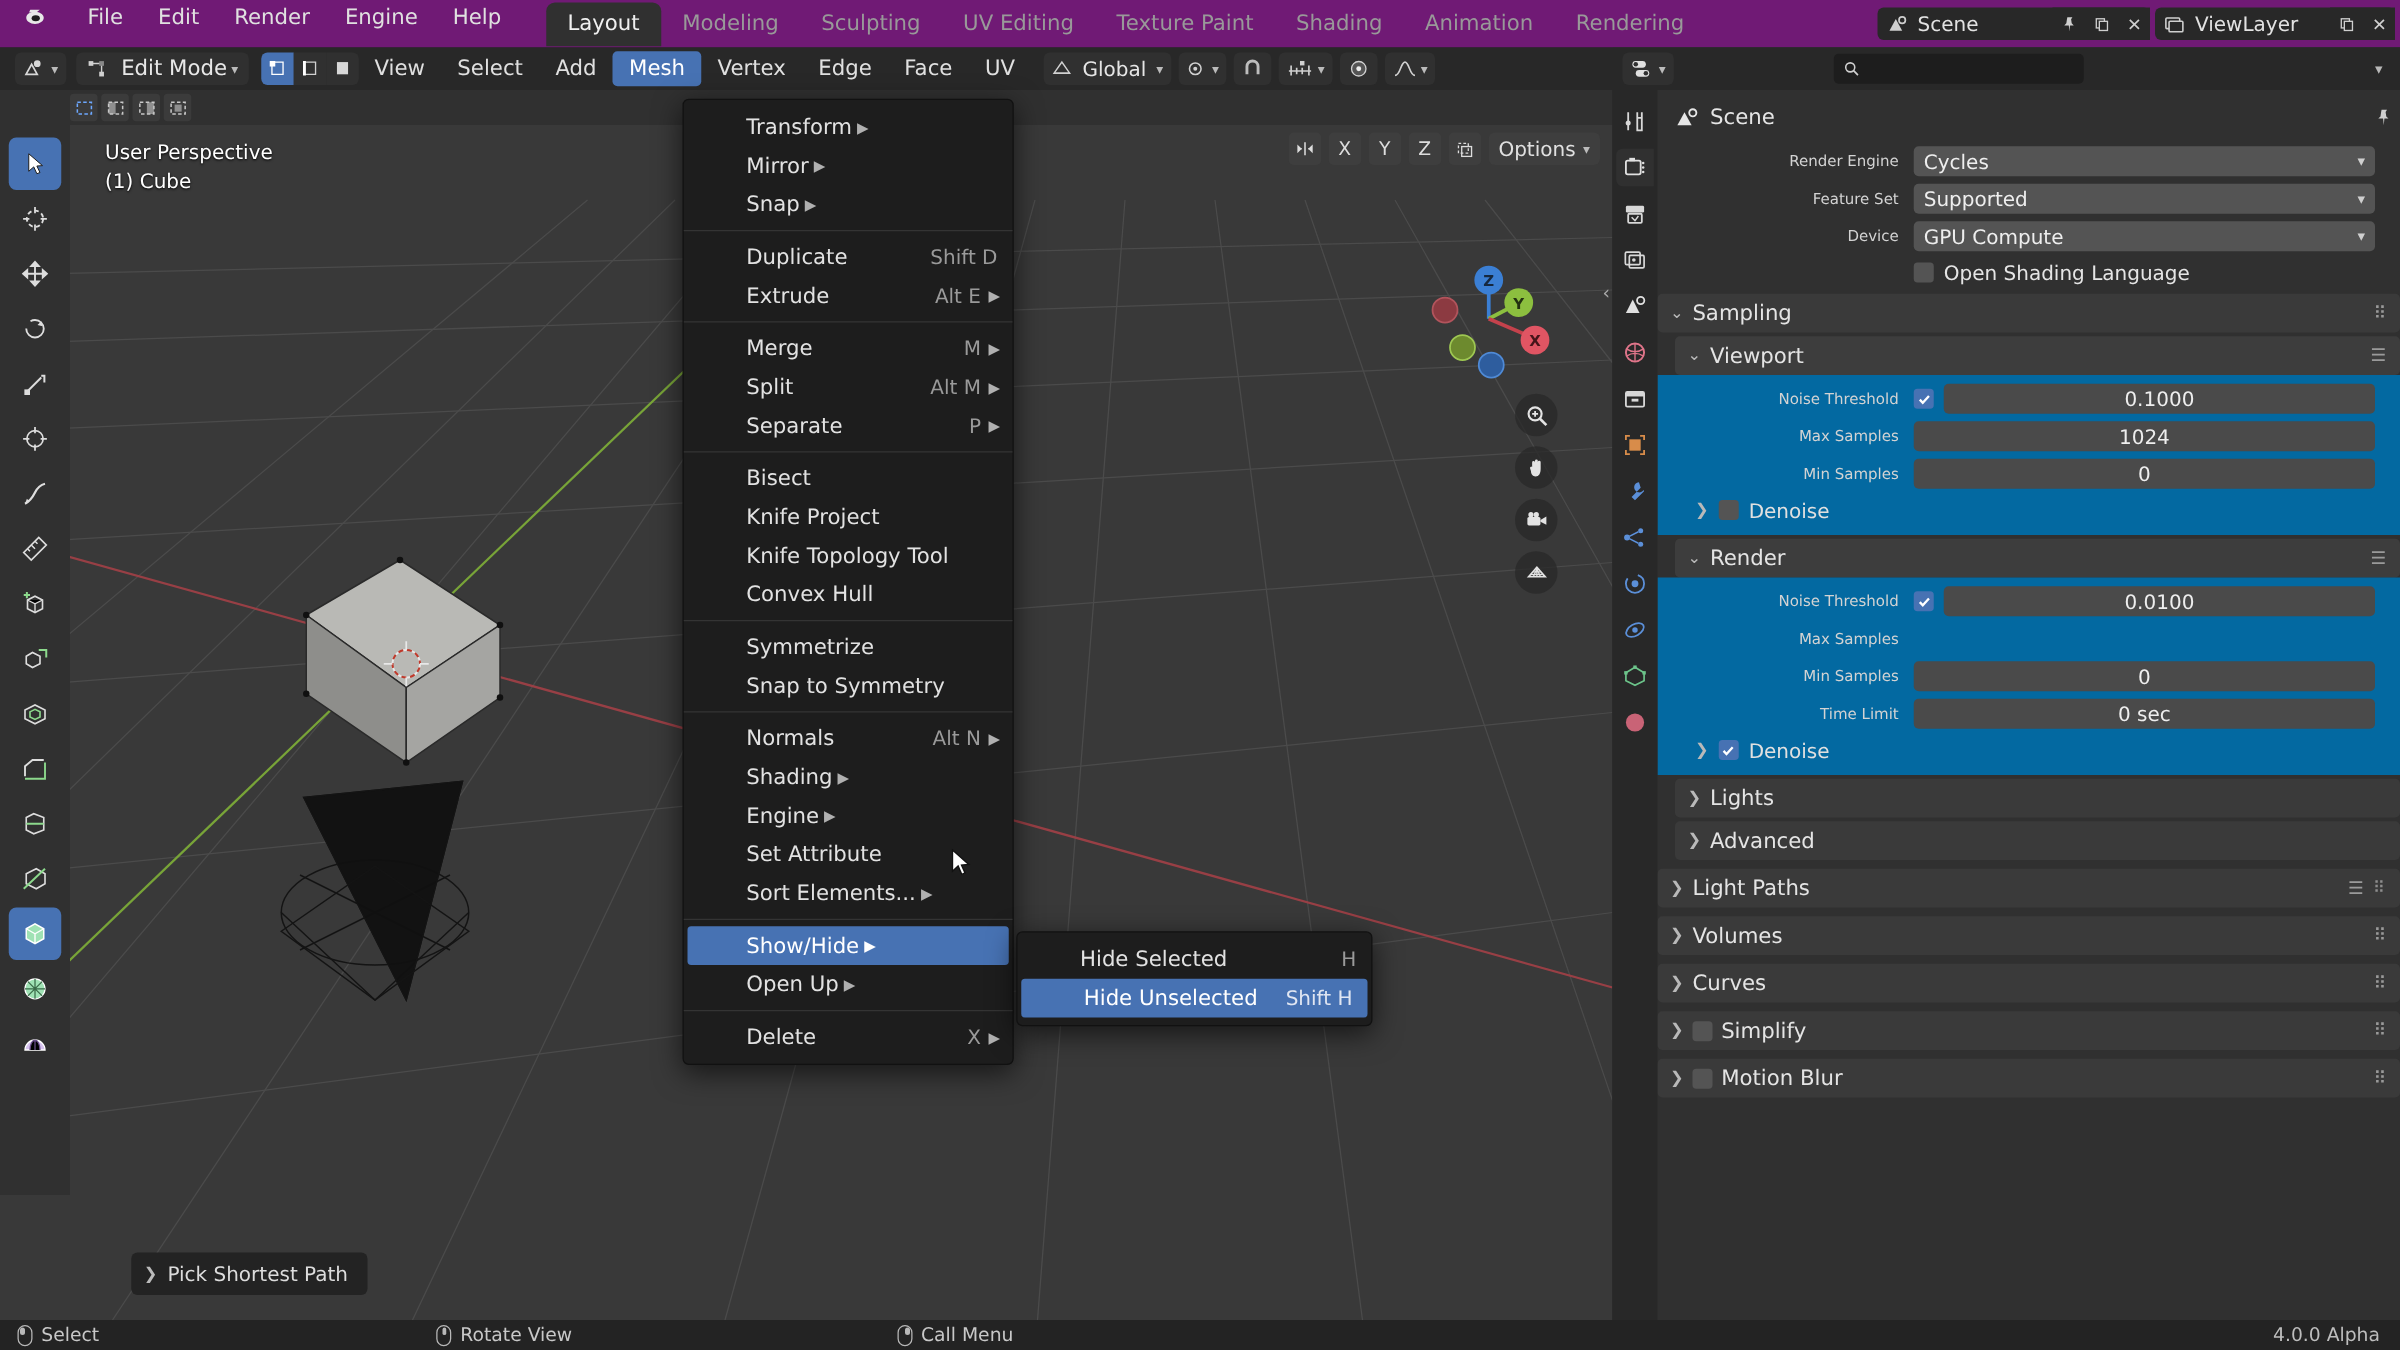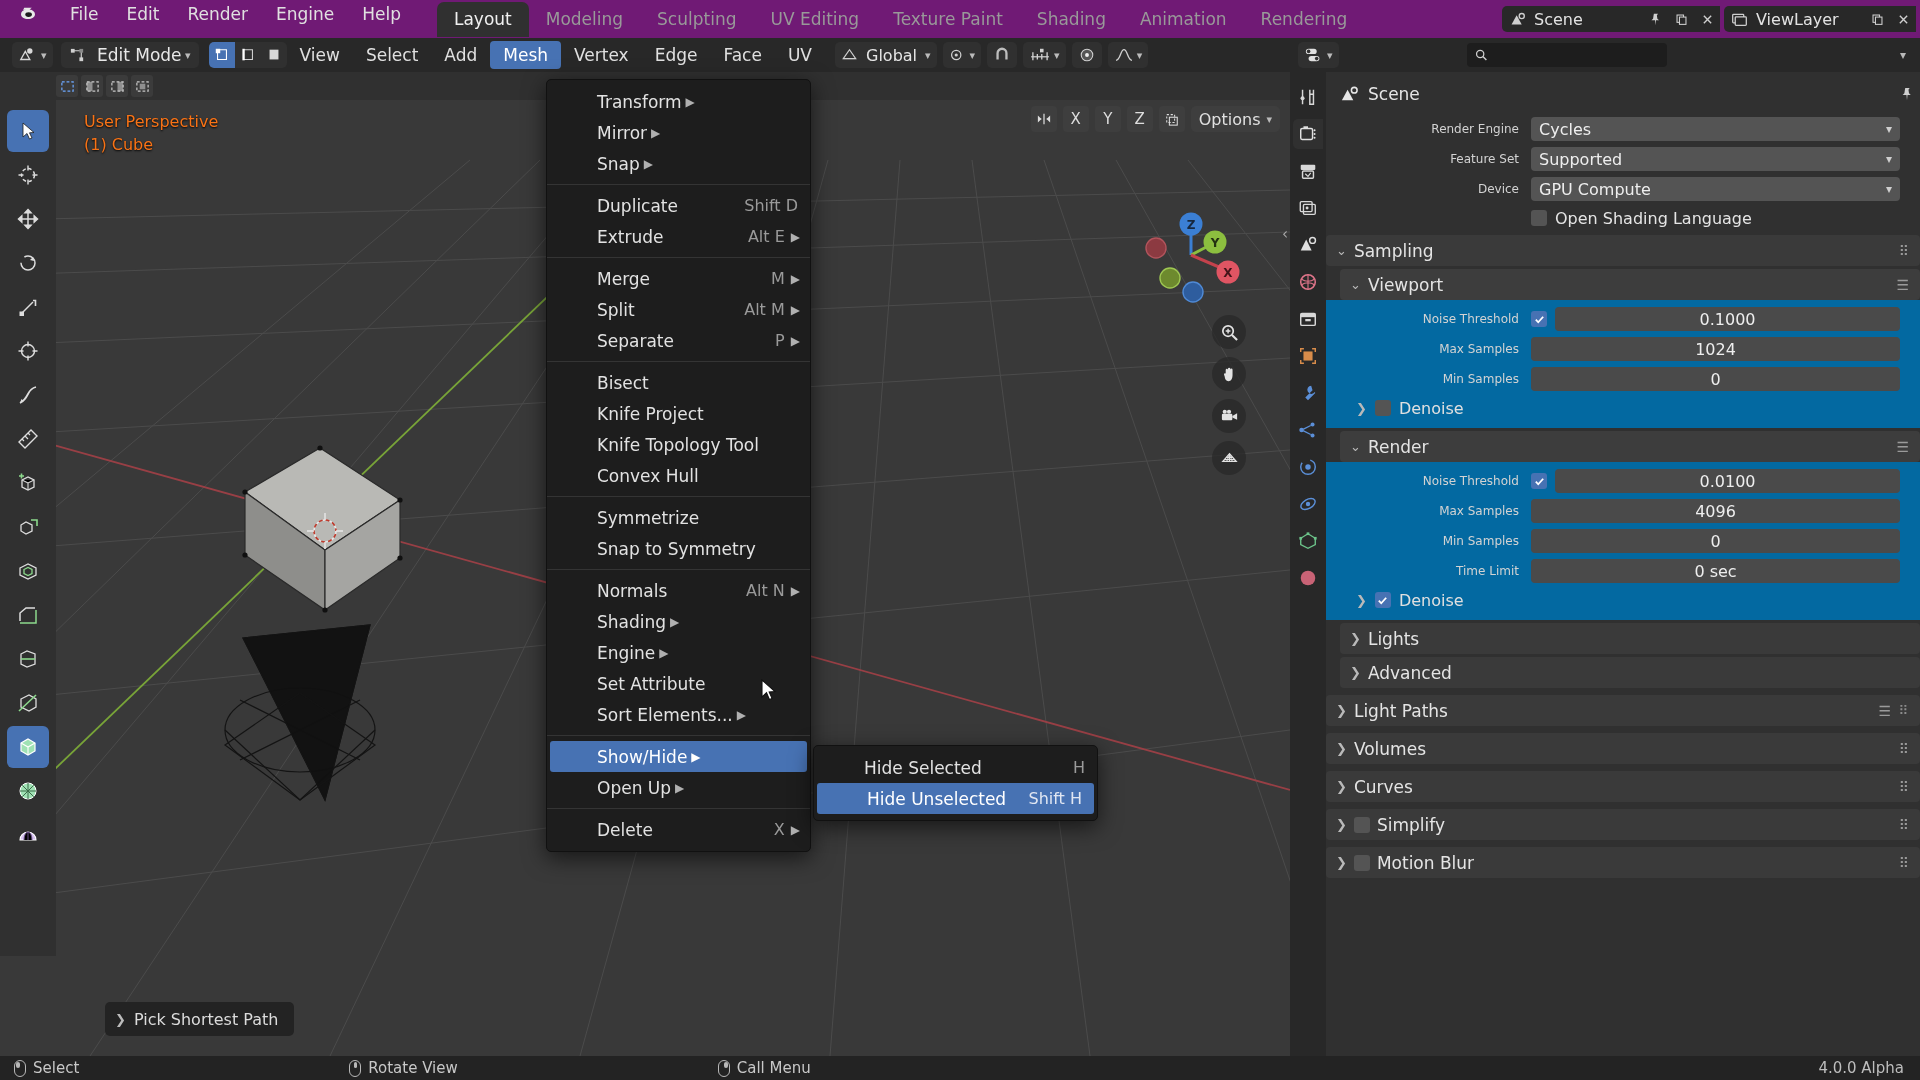--- a/index.html
+++ b/index.html
@@ -64,21 +64,21 @@
     padding-top:10px; display:flex; flex-direction:column; align-items:center; gap:2px;
   }
   .tool{ width:42px; height:42px; border-radius:6px; display:flex; align-items:center; justify-content:center; position:relative;}
   .tool.active{ background:#4772b3; }
   
   #viewport{
     position:absolute; left:0; top:100px; width:1290px; bottom:24px;
     background:#393939; overflow:hidden;
   }
   #grid-svg{ position:absolute; left:0; top:0; }
-  #view-text{ position:absolute; left:84px; top:10px; font-size:16px; color:#f97316; line-height:23px; text-shadow:0 1px 2px #000;}
+  #view-text{ position:absolute; left:84px; top:10px; font-size:16px; color:#ffffff; line-height:23px; text-shadow:0 1px 2px #000;}
   #options-bar{ position:absolute; right:10px; top:6px; display:flex; align-items:center; gap:6px;}
   .axisbtn{ width:26px; height:26px; background:#3e3e3e; border-radius:4px; display:flex; align-items:center; justify-content:center; font-size:15px; color:#ddd;}
   .optbtn{ display:flex; align-items:center; height:26px; background:#3e3e3e; border-radius:5px; padding:0 8px; font-size:16px; color:#e0e0e0; gap:6px;}
   #gizmo{ position:absolute; right:44px; top:100px; width:110px; height:110px;}
   #navbtns{ position:absolute; right:44px; top:215px; display:flex; flex-direction:column; gap:8px; align-items:center;}
   .navbtn{ width:34px;height:34px;border-radius:50%; background:rgba(40,40,40,.75); display:flex; align-items:center; justify-content:center; color:#e3e3e3;}
   #operator-panel{
     position:absolute; left:105px; bottom:20px; height:34px; background:#232323; border-radius:5px;
     display:flex; align-items:center; padding:0 16px 0 10px; gap:8px; font-size:16px; color:#dcdcdc;
   }
@@ -910,21 +910,20 @@
         <div class="plabel">Noise Threshold</div>
         <div class="cb on" style="margin-right:8px;">
           <svg width="11" height="11" viewBox="0 0 12 12">
               <path d="M2 6.2 L4.6 9 L10 3" fill="none" stroke="#fff" stroke-width="2"></path>
             </svg>
         </div>
         <div class="pfield center">0.0100</div>
       </div>
       <div class="prow">
         <div class="plabel">Max Samples</div>
-        <div class="pfield center">4096</div>
       </div>
       <div class="prow">
         <div class="plabel">Min Samples</div>
         <div class="pfield center">0</div>
       </div>
       <div class="prow">
         <div class="plabel">Time Limit</div>
         <div class="pfield center">0 sec</div>
       </div>
       <div class="subrow" style="padding-left:30px;">

